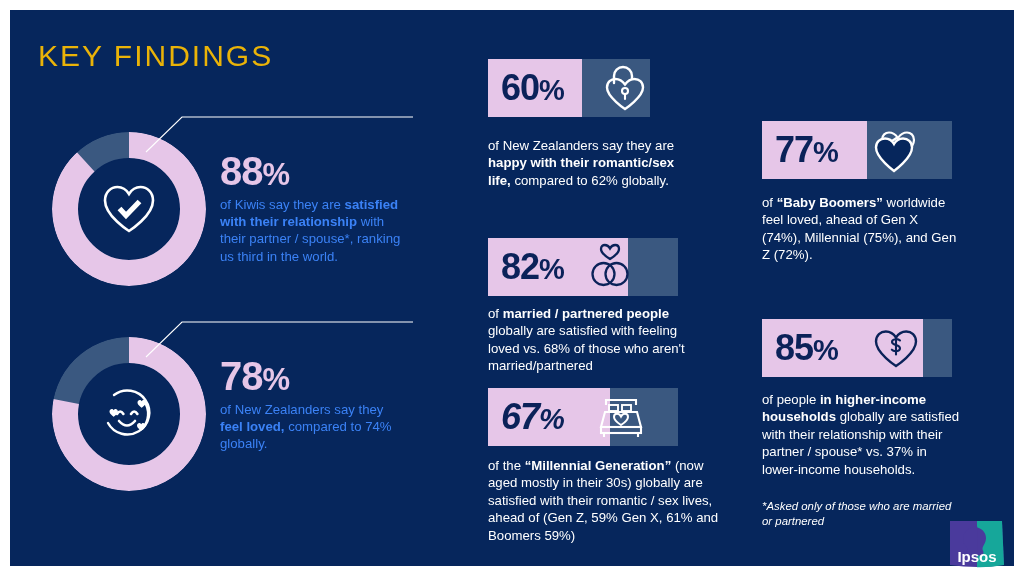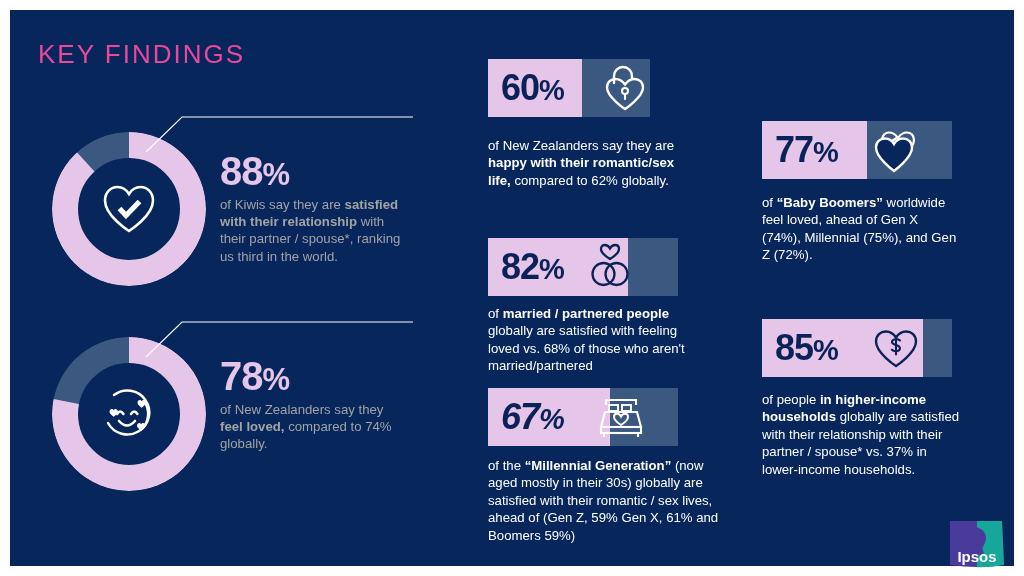--- a/index.html
+++ b/index.html
@@ -9,42 +9,42 @@
     font-family:"Liberation Sans", sans-serif;
     -webkit-font-smoothing:antialiased;
   }
   #canvas{
     position:absolute;left:10px;top:10px;width:1004px;height:556px;
     background:#06265c;
   }
   
   #title{
     position:absolute;left:28px;top:29px;
-    font-size:26px;letter-spacing:2.0px;color:#ec4899;font-weight:400;
+    font-size:30px;letter-spacing:2.0px;color:#eab308;font-weight:400;
     white-space:nowrap;
   }
   
   .donut-block{position:absolute;}
   .donut{position:absolute;left:0;top:0;width:154px;height:154px;border-radius:50%;}
   .donut-hole{
     position:absolute;left:27px;top:27px;width:100px;height:100px;
     border-radius:50%;background:#06265c;
     display:flex;align-items:center;justify-content:center;
   }
   .donut-hole svg{display:block;}
   .leader{position:absolute;pointer-events:none;}
   .stat-pct{
     position:absolute;
     font-size:40px;font-weight:700;color:#e6c6e8;letter-spacing:-1px;
     line-height:1;white-space:nowrap;
   }
   .stat-pct .sym{font-size:31px;font-weight:700;}
   .stat-body{
     position:absolute;
-    font-size:13.2px;line-height:17.2px;color:#a3a3a3;font-weight:400;
+    font-size:13.2px;line-height:17.2px;color:#3b82f6;font-weight:400;
   }
   .stat-body b{font-weight:700;}
   
   .box-row{position:absolute;height:58px;display:flex;}
   .box-pink{background:#e6c6e8;display:flex;align-items:center;}
   .box-slate{background:#3a5880;}
   .box-num{
     color:#0b2259;font-weight:700;font-size:36px;line-height:1;
     padding-left:13px;letter-spacing:-1px;white-space:nowrap;
   }
@@ -204,20 +204,21 @@
         <path d="M24 40 C24 40 4 27 4 15.5 C4 9.2 8.6 5.5 13.8 5.5 C17.8 5.5 21.8 8 24 11.6 C26.2 8 30.2 5.5 34.2 5.5 C39.4 5.5 44 9.2 44 15.5 C44 27 24 40 24 40 Z" fill="none" stroke="#0b2259" stroke-width="2.4"></path>
         <path d="M28 14.5 c-1.6-1.8-8-2.2-8 1.6 0 3.4 8 2.6 8 6.2 0 3.8-6.6 3.4-8.2 1.4" fill="none" stroke="#0b2259" stroke-width="2.1" stroke-linecap="round"></path>
         <path d="M24 10.5 L24 28.5" stroke="#0b2259" stroke-width="2.1" stroke-linecap="round"></path>
       </svg>
     </div>
   </div>
   <div class="para" style="left:752px;top:381px;width:200px;">
     <span>of people </span><b>in higher-income households</b><span> globally are satisfied with their relationship with their partner / spouse* vs. 37% in lower-income households.</span>
   </div>
 
+  <div id="footnote">*Asked only of those who are married or partnered</div>
 
   <svg id="logo" viewBox="0 0 58 50">
     <path d="M2 2 H54 L56 46 Q29 50 2 46 Z" fill="#4a3a9c"></path>
     <path d="M29 2 H54 L56 46 Q42 48.5 29 48.2 Z" fill="#16a79a"></path>
     <g fill="#4a3a9c">
       <path d="M26 8 c7 0 12 5 12 11 0 5-3.5 8-3.5 11 0 1.5 1 2 1 3.5 0 2-2 3-5 3 -3.5 0-5.5-1.5-5.5-3.5 0-2 1.5-2.5 1.5-4 0-2-4-4-4-9 0-7 6-12 3.5-12z"></path>
       <path d="M28.6 7.5 c-7.6 0-13.6 5.6-13.6 12.4 0 5.6 4.4 7.6 4.4 10.2 0 1.8-1.7 2.6-1.7 4.8 0 2.6 2.8 4.4 6.6 4.4 l5 0 0-31.8z" fill="#4a3a9c"></path>
     </g>
     <rect x="8" y="32" width="42" height="14" fill="#4a3a9c" opacity="0"></rect>
     <text x="29" y="42.5" font-family="Liberation Sans, sans-serif" font-size="15" font-weight="700" fill="#ffffff" text-anchor="middle">Ipsos</text>

